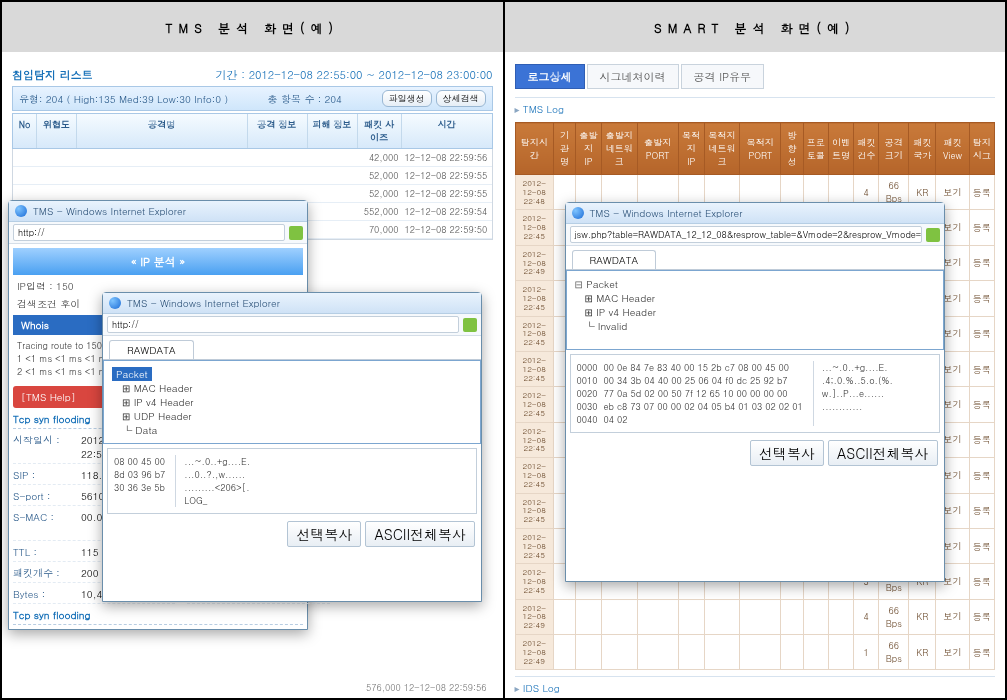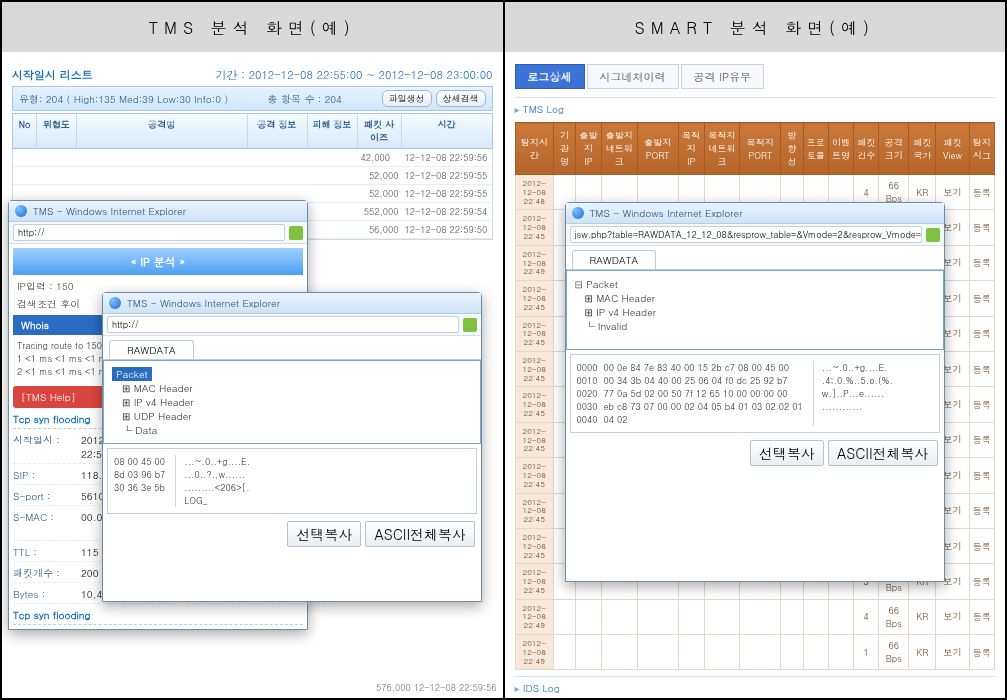--- a/index.html
+++ b/index.html
@@ -1,19 +1,19 @@
 <!DOCTYPE html>
 <html><head>
 <meta charset="utf-8">
 <style>
 *{margin:0;padding:0;box-sizing:border-box;font-family:"Malgun Gothic","Dotum",sans-serif}
 body{width:1007px;height:700px;background:#fff}
 .page{display:flex;flex-direction:column;width:100%;height:100%;border:2px solid #000}
 .hdr-row{display:flex;height:50px;background:#d9d9d9}
-.hdr-cell{flex:1;display:flex;align-items:center;justify-content:center;font-size:16px;font-weight:400;letter-spacing:6px;border-right:2px solid #000}
+.hdr-cell{flex:1;display:flex;align-items:center;justify-content:center;font-size:12px;font-weight:700;letter-spacing:6px;border-right:2px solid #000}
 .hdr-cell:last-child{border-right:none}
 .body-row{display:flex;flex:1;overflow:hidden}
 .pane{flex:1;position:relative;border-right:2px solid #000;overflow:hidden;background:#fff}
 .pane:last-child{border-right:none}
 
 
 .tms-bg{position:absolute;top:15px;left:10px;right:10px}
 .list-head{display:flex;justify-content:space-between;align-items:center;font-size:11px;color:#1670b8;margin-bottom:4px}
 .list-head .title{font-weight:700}
 .counts-bar{background:linear-gradient(#e8f3ff,#cfe6fb);border:1px solid #a9c8e6;padding:3px 6px;font-size:10px;display:flex;justify-content:space-between;align-items:center;color:#2a5a8a}
@@ -77,21 +77,21 @@
     <div class="hdr-cell">TMS 분석 화면(예)</div>
     <div class="hdr-cell">SMART 분석 화면(예)</div>
   </div>
 
   <div class="body-row">
 
     <div class="pane">
 
       <div class="tms-bg">
         <div class="list-head">
-          <span class="title">시작일시 리스트</span>
+          <span class="title">침입탐지 리스트</span>
           <span><span>기간 :</span> <span>2012-12-08 22:55:00 ~ 2012-12-08 23:00:00</span></span>
         </div>
         <div class="counts-bar">
           <span>유형: 204  ( High:135  Med:39  Low:30  Info:0 )</span>
           <span>총 항목 수 : 204</span>
           <div class="btns">
             <button class="mini-btn">파일생성</button>
             <button class="mini-btn">상세검색</button>
           </div>
         </div>
@@ -100,41 +100,41 @@
           <div style="width:40px">위협도</div>
           <div style="flex:1">공격명</div>
           <div style="width:60px">공격 정보</div>
           <div style="width:50px">피해 정보</div>
           <div style="width:44px">패킷 사이즈</div>
           <div style="width:90px">시간</div>
         </div>
         <div class="grid-body" id="tms-bg-rows">
             <div class="grid-row">
               <span style="flex:1"></span>
-              <span style="width:44px;text-align:left">42,000</span>
+              <span style="width:44px;text-align:right">42,000</span>
               <span style="width:90px">12-12-08 22:59:56</span>
             </div>
             <div class="grid-row">
               <span style="flex:1"></span>
               <span style="width:44px;text-align:right">52,000</span>
               <span style="width:90px">12-12-08 22:59:55</span>
             </div>
             <div class="grid-row">
               <span style="flex:1"></span>
               <span style="width:44px;text-align:right">52,000</span>
               <span style="width:90px">12-12-08 22:59:55</span>
             </div>
             <div class="grid-row">
               <span style="flex:1"></span>
               <span style="width:44px;text-align:right">552,000</span>
               <span style="width:90px">12-12-08 22:59:54</span>
             </div>
             <div class="grid-row">
               <span style="flex:1"></span>
-              <span style="width:44px;text-align:right">56,000</span>
+              <span style="width:44px;text-align:right">70,000</span>
               <span style="width:90px">12-12-08 22:59:50</span>
             </div>
           </div>
       </div>
 
       <div class="ie-win" style="left:6px;top:148px;width:300px;height:430px">
         <div class="ie-title">
           <span class="e-icon"></span>
           <span>TMS - Windows Internet Explorer</span>
         </div>
@@ -248,21 +248,21 @@
 ...0..?.,w......
 .........&lt;206&gt;[.
 LOG_</pre>
         </div>
         <div class="btn-row">
           <button class="flat-btn">선택복사</button>
           <button class="flat-btn">ASCII전체복사</button>
         </div>
       </div>
 
-      <div style="position:absolute;right:6px;bottom:4px;font-size:9px;color:#777">576,000 12-12-08 22:59:56</div>
+      <div style="position:absolute;right:16px;bottom:4px;font-size:9px;color:#777">576,000 12-12-08 22:59:56</div>
     </div>
 
     <div class="pane">
 
       <div class="smart-tabs">
         <div class="smart-tab active">로그상세</div>
         <div class="smart-tab">시그네쳐이력</div>
         <div class="smart-tab">공격 IP유무</div>
       </div>
 

